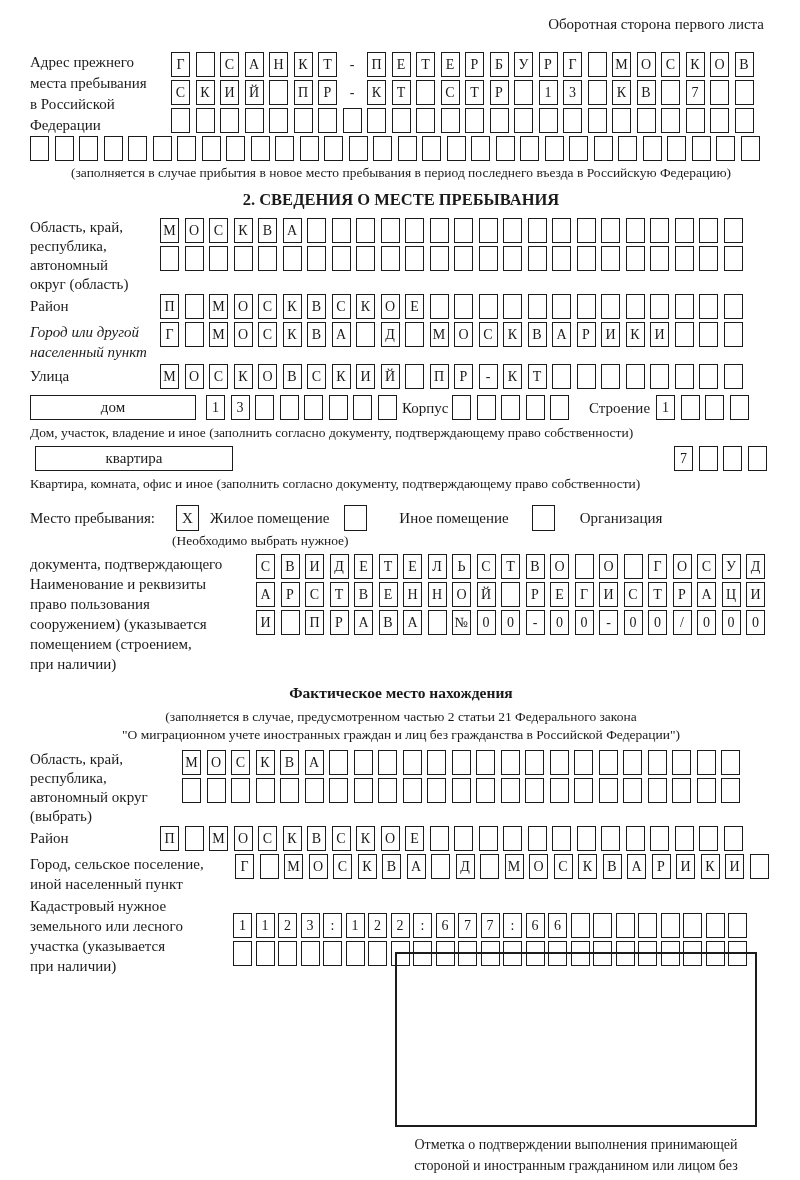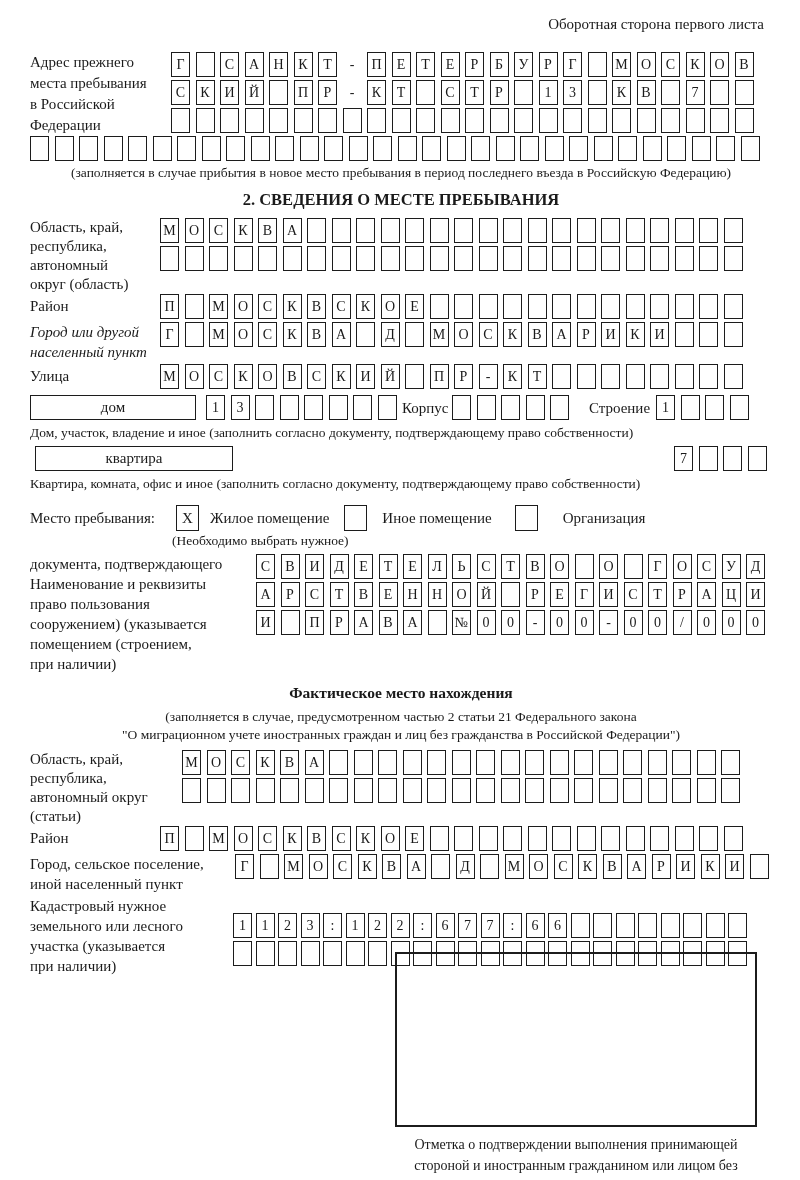--- a/index.html
+++ b/index.html
@@ -350,21 +350,21 @@
         <div class="cell"></div>
       </div>
   </div>
   <div class="caption mb4" style="margin-top:4px;">Квартира, комната, офис и иное (заполнить согласно документу, подтверждающему право собственности)</div>
 
   <div class="fieldrow" style="margin-top:4px;align-items:center;">
     <div class="inline-label" style="width:146px;">Место пребывания:</div>
     <div class="checkbox">X</div>
     <div class="inline-label" style="margin-left:11px;">Жилое помещение</div>
     <div class="checkbox" style="margin-left:15px;"></div>
-    <div class="inline-label" style="margin-left:15px;">Иное помещение</div>
+    <div class="inline-label" style="margin-left:32px;">Иное помещение</div>
     <div class="checkbox" style="margin-left:23px;"></div>
     <div class="inline-label" style="margin-left:25px;">Организация</div>
   </div>
   <div class="caption" style="margin-left:142px;width:330px;text-align:left;margin-top:1px;margin-bottom:4px;">(Необходимо выбрать нужное)</div>
 
   <div class="fieldrow" style="margin-top:3px;">
     <div class="flabel" style="width:226px;line-height:20px;">
       <div>документа, подтверждающего</div>
       <div>Наименование и реквизиты</div>
       <div>право пользования</div>
@@ -447,21 +447,21 @@
 
   <div class="sub-title" style="margin-top:10px;margin-bottom:6px;">Фактическое место нахождения</div>
   <div class="caption center">(заполняется в случае, предусмотренном частью 2 статьи 21 Федерального закона</div>
   <div class="caption center mb6">"О миграционном учете иностранных граждан и лиц без гражданства в Российской Федерации")</div>
 
   <div class="fieldrow">
     <div class="flabel" style="width:152px;line-height:19px;">
       <div>Область, край,</div>
       <div>республика,</div>
       <div>автономный округ</div>
-      <div>(статьи)</div>
+      <div>(выбрать)</div>
     </div>
     <div style="min-height:76px;">
       <div class="cellrow">
           <div class="cell">М</div>
           <div class="cell">О</div>
           <div class="cell">С</div>
           <div class="cell">К</div>
           <div class="cell">В</div>
           <div class="cell">А</div>
           <div class="cell"></div>

